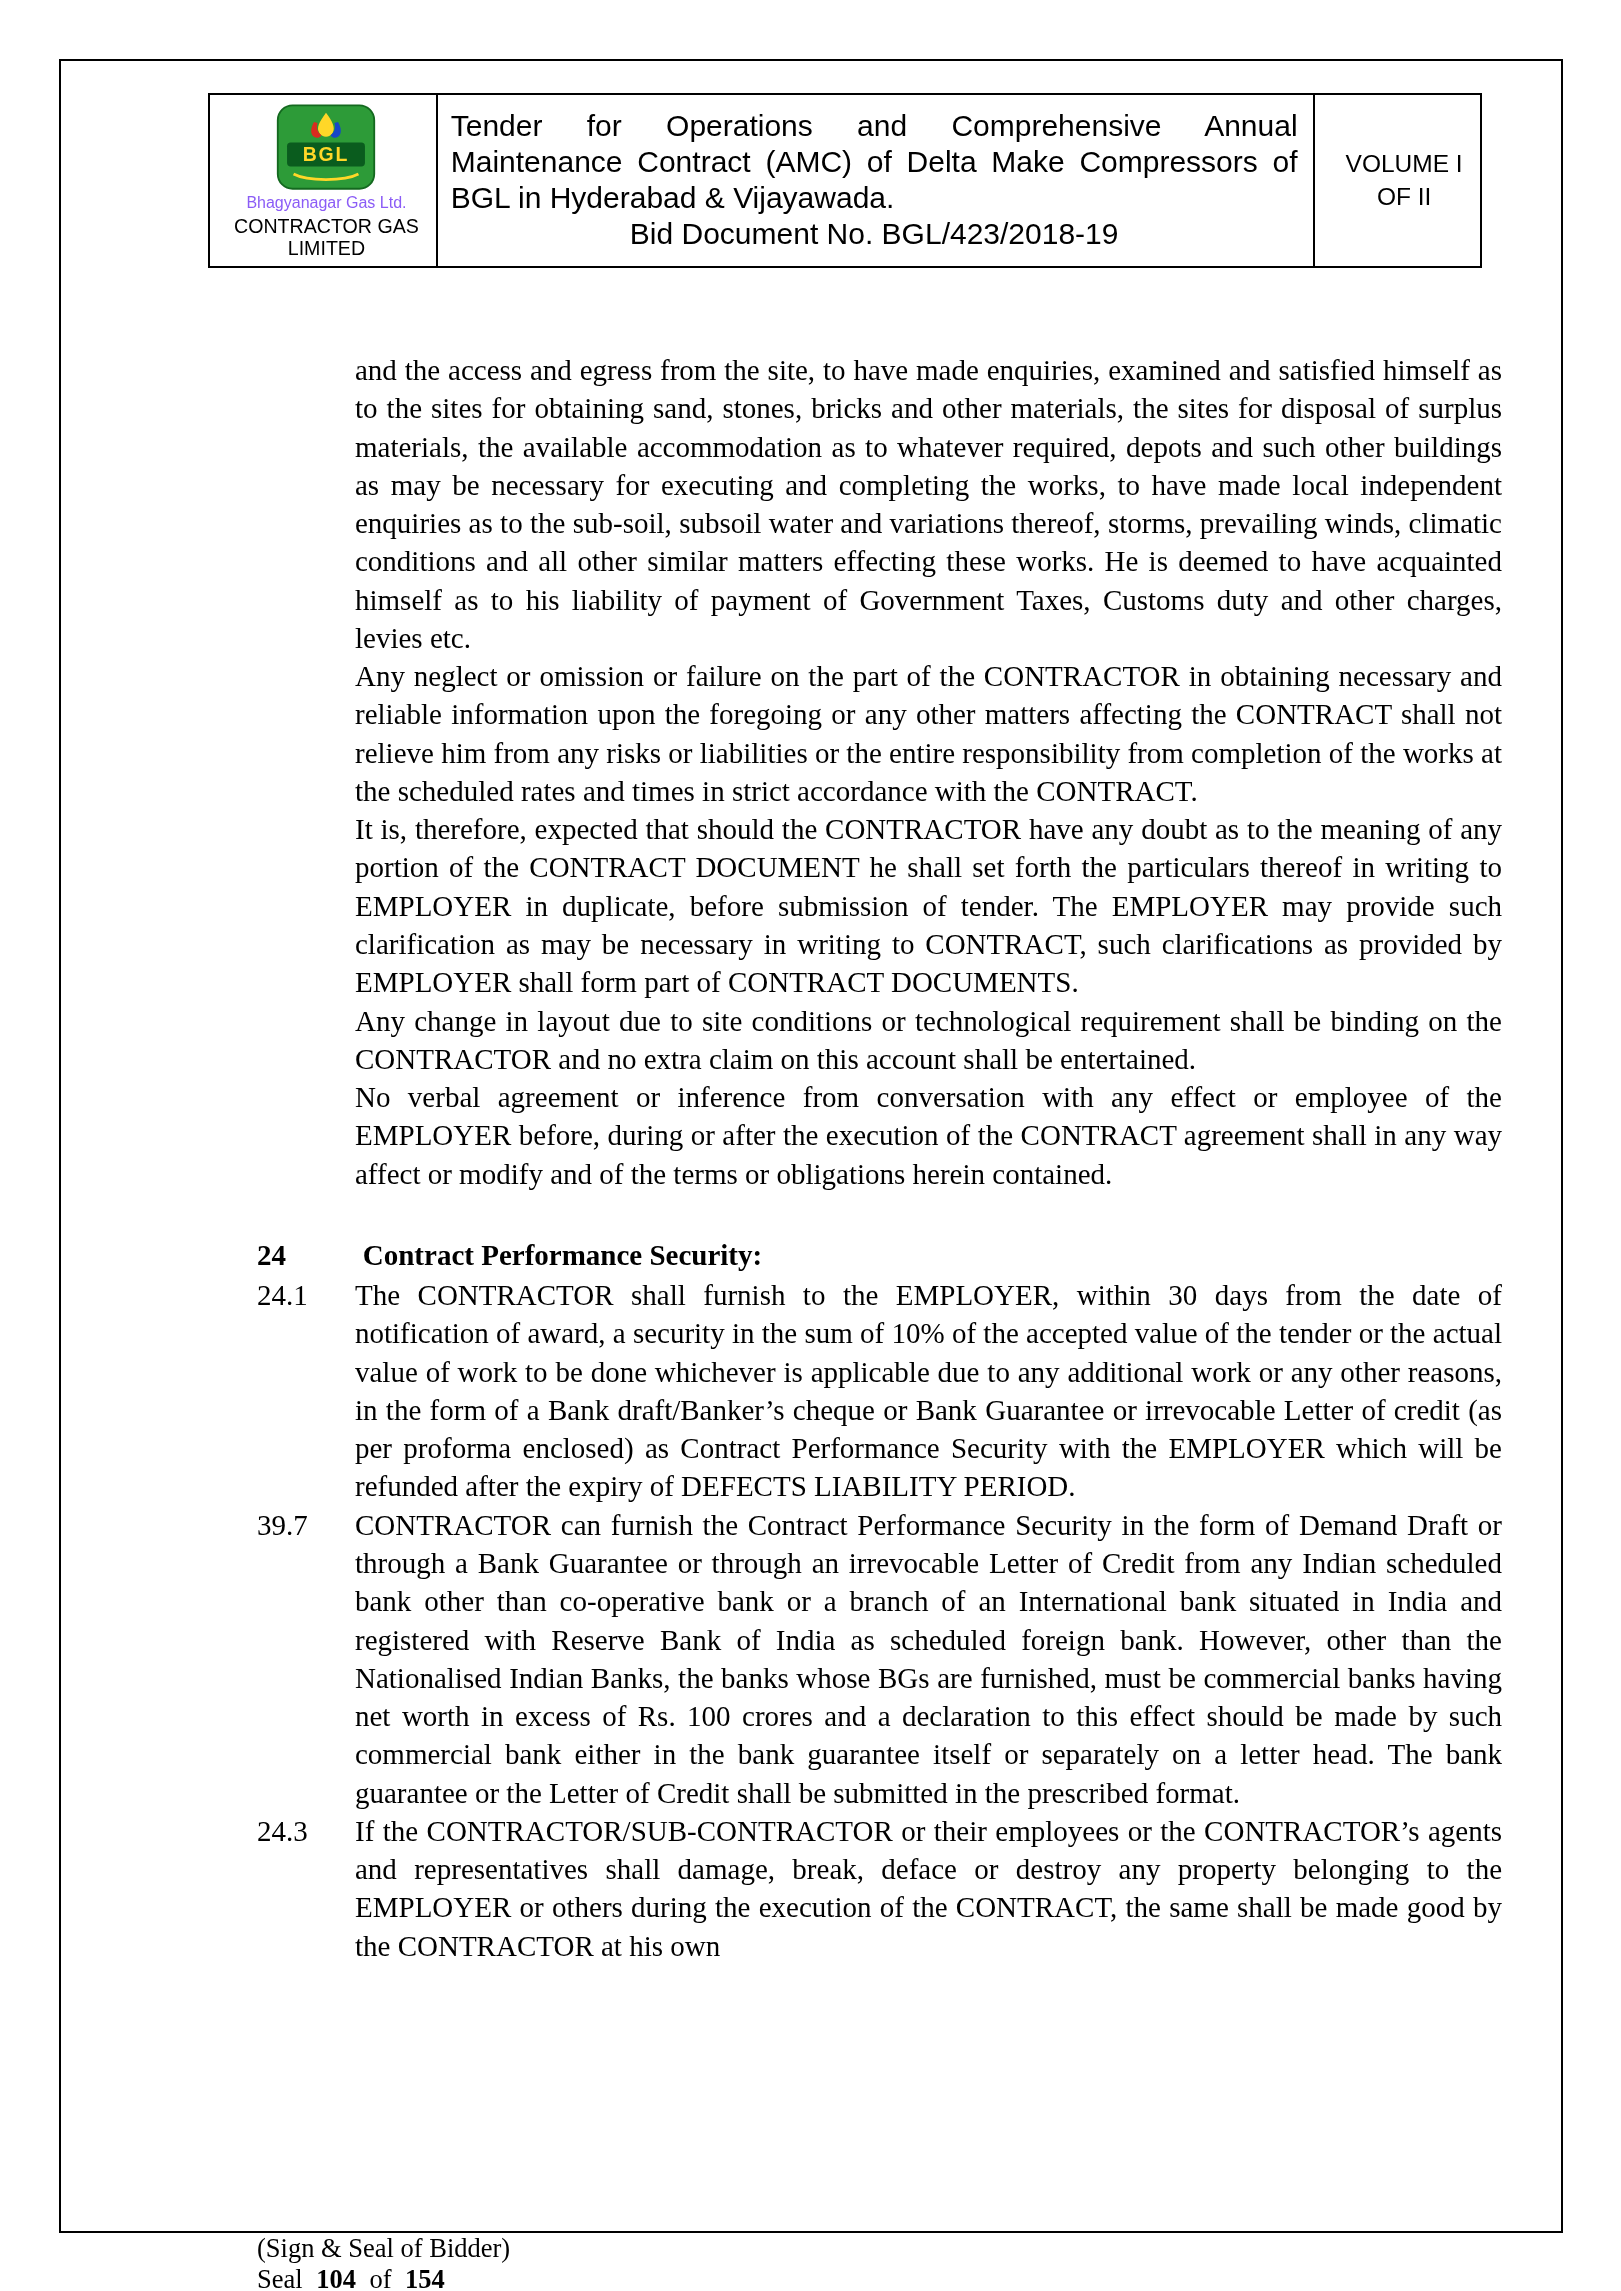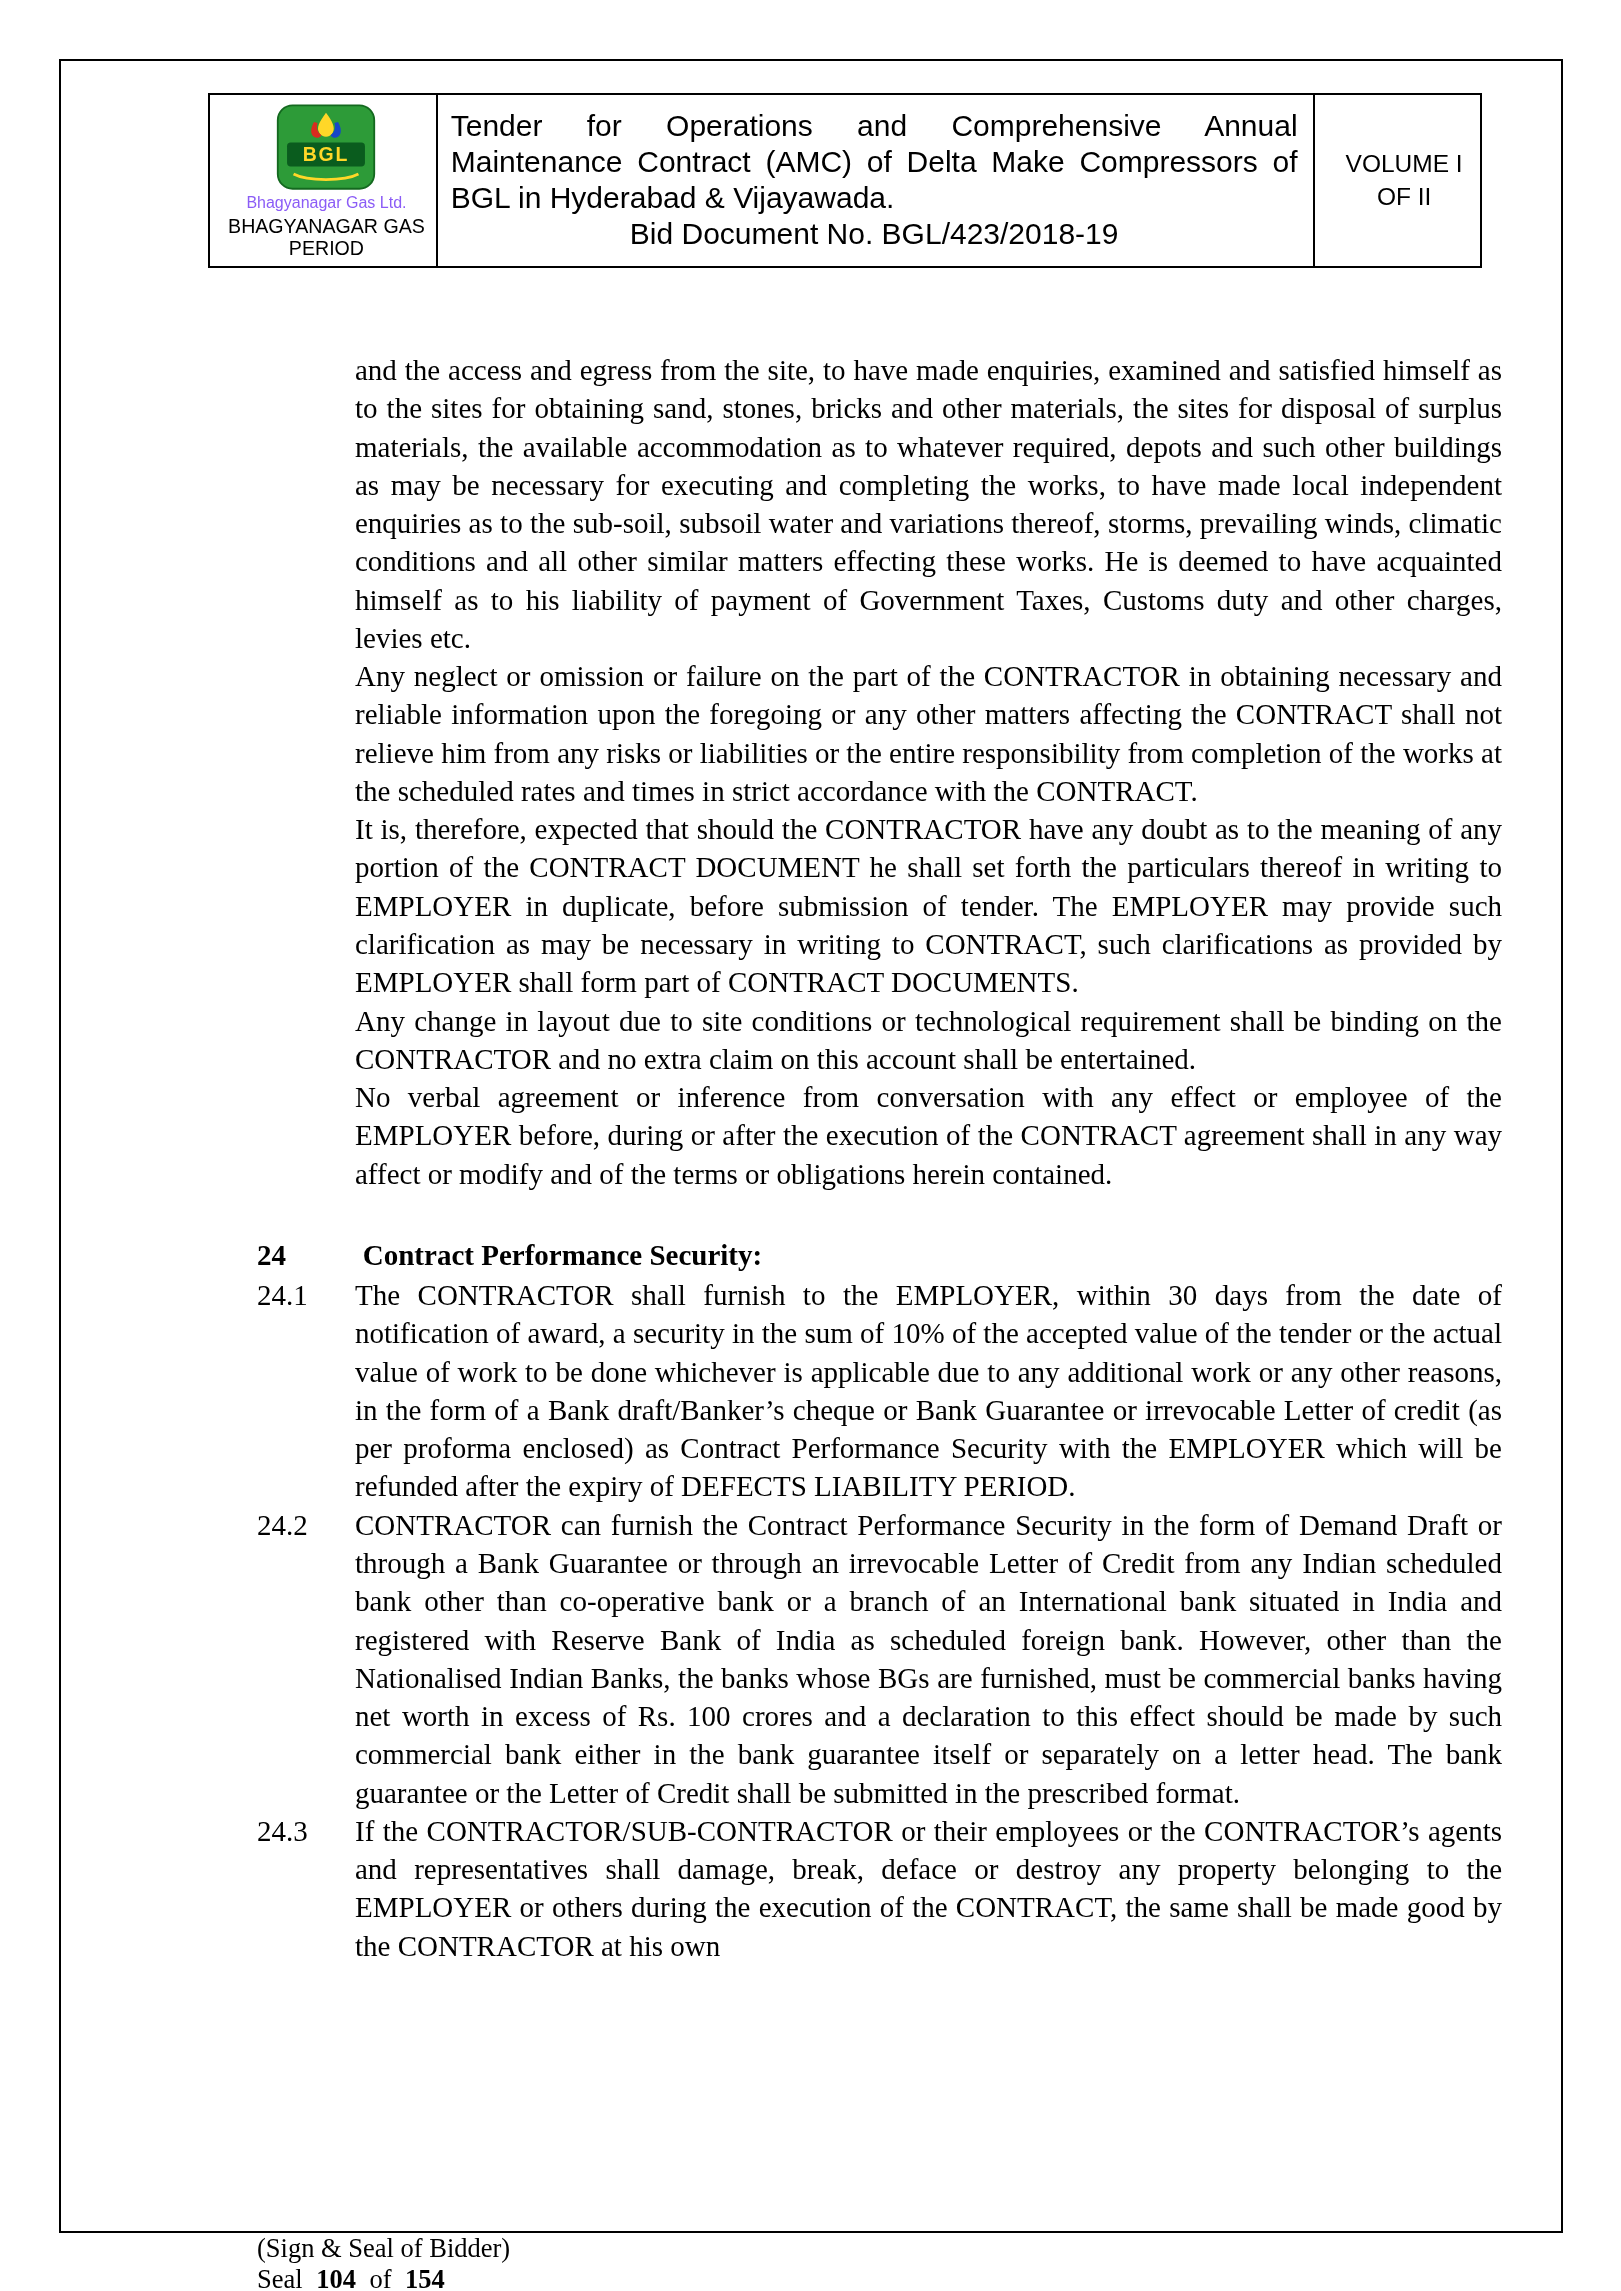--- a/index.html
+++ b/index.html
@@ -78,21 +78,21 @@
           <svg class="logo-svg" viewBox="0 0 110 96" xmlns="http://www.w3.org/2000/svg">
             <rect x="3" y="2" width="104" height="90" rx="16" fill="#2d9b38" stroke="#14691f" stroke-width="2"></rect>
             <path d="M55 10 C48 20 44 26 48 32 C51 37 59 37 62 32 C66 26 61 18 55 10 Z" fill="#ffd728"></path>
             <path d="M42 20 C38 27 38 33 42 36 C45 38 49 37 50 34 C46 31 44 26 46 21 Z" fill="#d92b1f"></path>
             <path d="M68 20 C72 27 72 33 68 36 C65 38 61 37 60 34 C64 31 66 26 64 21 Z" fill="#1746c8"></path>
             <rect x="13" y="42" width="84" height="26" rx="4" fill="#0a5c1e"></rect>
             <text x="55" y="62" text-anchor="middle" font-family="Liberation Sans, sans-serif" font-size="21" font-weight="bold" letter-spacing="2" fill="#ffd728">BGL</text>
             <path d="M20 76 C35 84 75 84 90 76" stroke="#ffd728" stroke-width="3" fill="none"></path>
           </svg>
           <div class="logo-sub">Bhagyanagar Gas Ltd.</div>
-          <div class="org-name">BHAGYANAGAR GAS PERIOD</div>
+          <div class="org-name">CONTRACTOR GAS LIMITED</div>
         </td>
         <td class="title-cell">
           <div class="tender-title">Tender for Operations and Comprehensive Annual Maintenance Contract (AMC) of Delta Make Compressors of BGL in Hyderabad &amp; Vijayawada.</div>
           <div class="bid-doc">Bid Document No. BGL/423/2018-19</div>
         </td>
         <td class="vol-cell">
           <div>VOLUME I</div>
           <div>OF II</div>
         </td>
       </tr>
@@ -109,21 +109,21 @@
       <div class="heading">
         <span class="num">24</span>
         <span class="htitle">Contract Performance Security:</span>
       </div>
 
       <div class="item">
         <span class="num">24.1</span>
         <div class="itext">The CONTRACTOR shall furnish to the EMPLOYER, within 30 days from the date of notification of award, a security in the sum of 10% of the accepted value of the tender or the actual value of work to be done whichever is applicable due to any additional work or any other reasons, in the form of a Bank draft/Banker’s cheque or Bank Guarantee or irrevocable Letter of credit (as per proforma enclosed) as Contract Performance Security with the EMPLOYER which will be refunded after the expiry of DEFECTS LIABILITY PERIOD.</div>
       </div>
       <div class="item">
-        <span class="num">24.2</span>
+        <span class="num">39.7</span>
         <div class="itext">CONTRACTOR can furnish the Contract Performance Security in the form of Demand Draft or through a Bank Guarantee or through an irrevocable Letter of Credit from any Indian scheduled bank other than co-operative bank or a branch of an International bank situated in India and registered with Reserve Bank of India as scheduled foreign bank. However, other than the Nationalised Indian Banks, the banks whose BGs are furnished, must be commercial banks having net worth in excess of Rs. 100 crores and a declaration to this effect should be made by such commercial bank either in the bank guarantee itself or separately on a letter head. The bank guarantee or the Letter of Credit shall be submitted in the prescribed format.</div>
       </div>
       <div class="item">
         <span class="num">24.3</span>
         <div class="itext">If the CONTRACTOR/SUB-CONTRACTOR or their employees or the CONTRACTOR’s agents and representatives shall damage, break, deface or destroy any property belonging to the EMPLOYER or others during the execution of the CONTRACT, the same shall be made good by the CONTRACTOR at his own</div>
       </div>
     </div>
 
     <div class="footer">
       <span>(Sign &amp; Seal of Bidder)</span>

